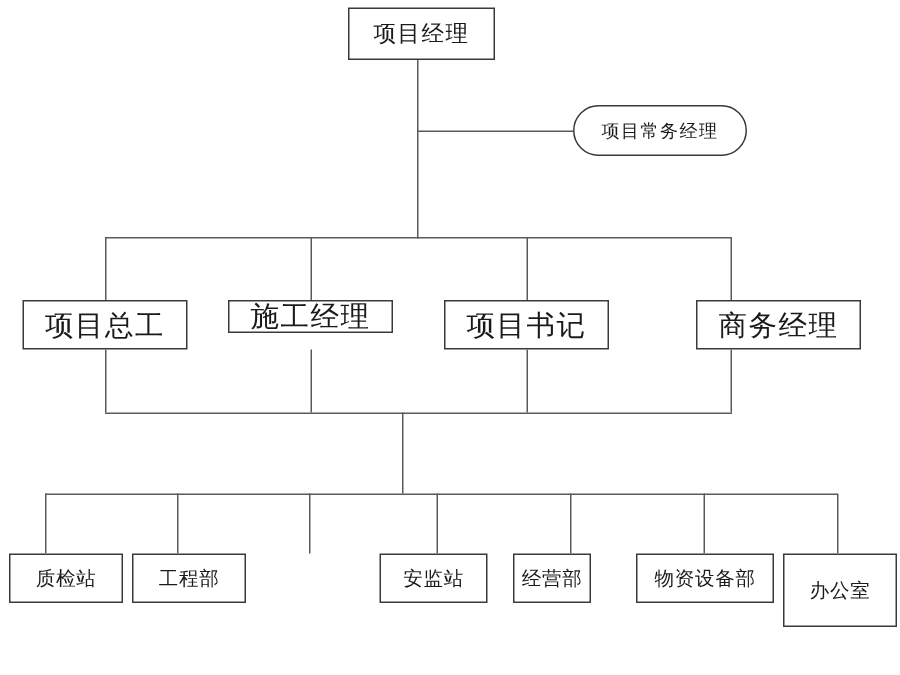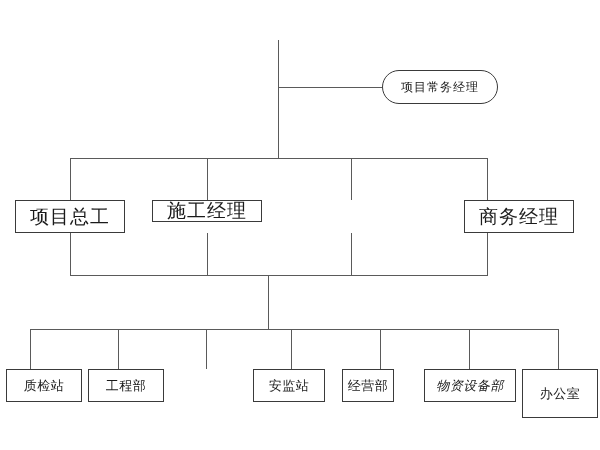--- a/index.html
+++ b/index.html
@@ -40,36 +40,38 @@
     z-index: 1;
   }
   .conn-h { height: 1px; }
   .conn-v { width: 1px; }
 </style>
 </head>
 <body>
 
 <div id="chart-root">
 
+  <div class="node node-lvl1" style="left:232px; top:5px; width:98px; height:35px;">项目经理</div>
 
   <div class="conn conn-v" style="left:278px; top:40px; height:119px;"></div>
 
   <div class="conn conn-h" style="left:278px; top:87px; width:104px;"></div>
 
   <div class="node node-lvl2" style="left:382px; top:70px; width:116px; height:34px;">项目常务经理</div>
 
   <div class="conn conn-h" style="left:70px; top:158px; width:418px;"></div>
 
   <div class="conn conn-v" style="left:70px; top:158px; height:42px;"></div>
   <div class="conn conn-v" style="left:207px; top:158px; height:42px;"></div>
   <div class="conn conn-v" style="left:351px; top:158px; height:42px;"></div>
   <div class="conn conn-v" style="left:487px; top:158px; height:42px;"></div>
 
   <div class="node node-lvl3" style="left:15px; top:200px; width:110px; height:33px;">项目总工</div>
   <div class="node node-lvl3" style="left:152px; top:200px; width:110px; height:22px;">施工经理</div>
+  <div class="node node-lvl3" style="left:296px; top:200px; width:110px; height:33px;">项目书记</div>
   <div class="node node-lvl3" style="left:432px; top:200px; width:110px; height:33px;margin-left:32px;">商务经理</div>
 
   <div class="conn conn-v" style="left:70px; top:233px; height:42px;"></div>
   <div class="conn conn-v" style="left:207px; top:233px; height:42px;"></div>
   <div class="conn conn-v" style="left:351px; top:233px; height:42px;"></div>
   <div class="conn conn-v" style="left:487px; top:233px; height:42px;"></div>
 
   <div class="conn conn-h" style="left:70px; top:275px; width:418px;"></div>
 
   <div class="conn conn-v" style="left:268px; top:275px; height:54px;"></div>
@@ -81,16 +83,16 @@
   <div class="conn conn-v" style="left:206px; top:329px; height:40px;"></div>
   <div class="conn conn-v" style="left:291px; top:329px; height:40px;"></div>
   <div class="conn conn-v" style="left:380px; top:329px; height:40px;"></div>
   <div class="conn conn-v" style="left:469px; top:329px; height:40px;"></div>
   <div class="conn conn-v" style="left:558px; top:329px; height:40px;"></div>
 
   <div class="node node-lvl4" style="left:6px; top:369px; width:76px; height:33px;">质检站</div>
   <div class="node node-lvl4" style="left:88px; top:369px; width:76px; height:33px;">工程部</div>
   <div class="node node-lvl4" style="left:253px; top:369px; width:72px; height:33px;">安监站</div>
   <div class="node node-lvl4" style="left:342px; top:369px; width:52px; height:33px;">经营部</div>
-  <div class="node node-lvl4" style="left:424px; top:369px; width:92px; height:33px;font-style:italic;">物资设备部</div>
+  <div class="node node-lvl4" style="left:424px; top:369px; width:92px; height:33px;">物资设备部</div>
   <div class="node node-lvl4" style="left:522px; top:369px; width:76px; height:49px;">办公室</div>
 
 </div>
 
 </body></html>

